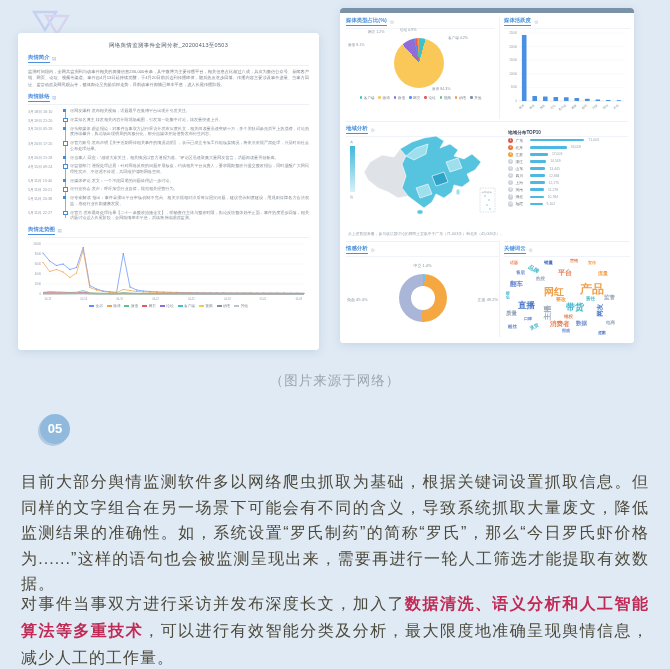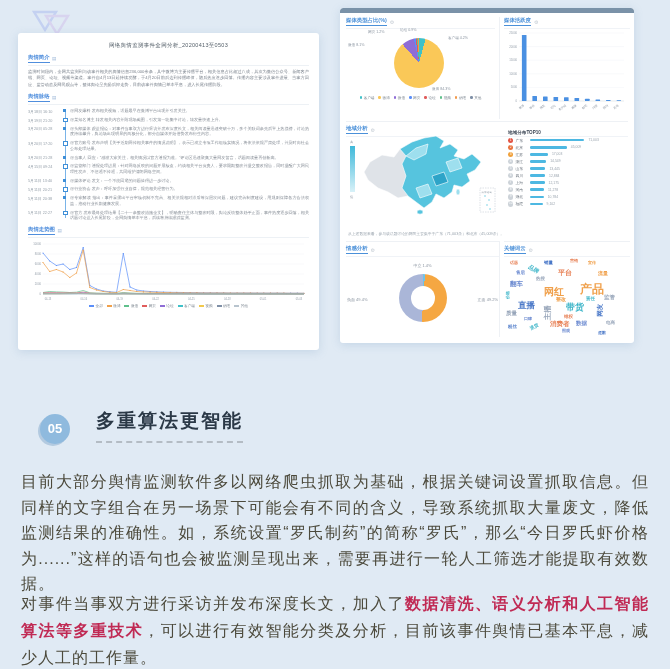--- a/index.html
+++ b/index.html
@@ -500,24 +500,22 @@
           <span class="cw" style="left: 52px; top: 40px; font-size: 5px; color: rgb(240, 160, 75);">整改</span>
           <span class="cw" style="left: 94px; top: 74px; font-size: 4px; color: rgb(74, 120, 200);">道歉</span>
           <span class="cw" style="left: 82px; top: 40px; font-size: 4.5px; color: rgb(63, 182, 201);">责任</span>
           <span class="cw" style="left: 32px; top: 20px; font-size: 4.5px; color: rgb(152, 166, 186);">热搜</span>
           <span class="cw" style="left: 6px; top: 4px; font-size: 4px; color: rgb(232, 132, 90);">话题</span>
           <span class="cw" style="left: 58px; top: 72px; font-size: 4px; color: rgb(106, 137, 208);">围观</span>
         </div>
     </div>
   </div>
 
+  <div class="caption">（图片来源于网络）</div>
 
   <div class="sec2-badge">
     <span>05</span>
   </div>
-  <h2 class="sec2-title">
-    <span class="sec2-title-text">多重算法更智能</span>
-  </h2>
 
   <p class="body-p p1">目前大部分舆情监测软件多以网络爬虫抓取为基础，根据关键词设置抓取信息。但同样的文字组合在另一场景下可能会有不同的含义，导致系统抓取大量废文，降低监测结果的准确性。如，系统设置“罗氏制药”的简称“罗氏”，那么“今日罗氏虾价格为......”这样的语句也会被监测呈现出来，需要再进行一轮人工筛选才能提取有效数据。</p>
-  <p class="body-p p2"><span>对事件当事双方进行采访并发布深度长文，加入了</span><span class="hl">数据清洗、语义分析和人工智能算法等多重技术</span><span>，可以进行有效智能分类及分析，目前该事件舆情已基本平息，减少人工的工作量。</span></p>
+  <p class="body-p p2"><span>对事件当事双方进行采访并发布深度长文，加入了</span><span class="hl">数据清洗、语义分析和人工智能算法等多重技术</span><span>，可以进行有效智能分类及分析，最大限度地准确呈现舆情信息，减少人工的工作量。</span></p>
 
 </div>
 
 </body></html>

